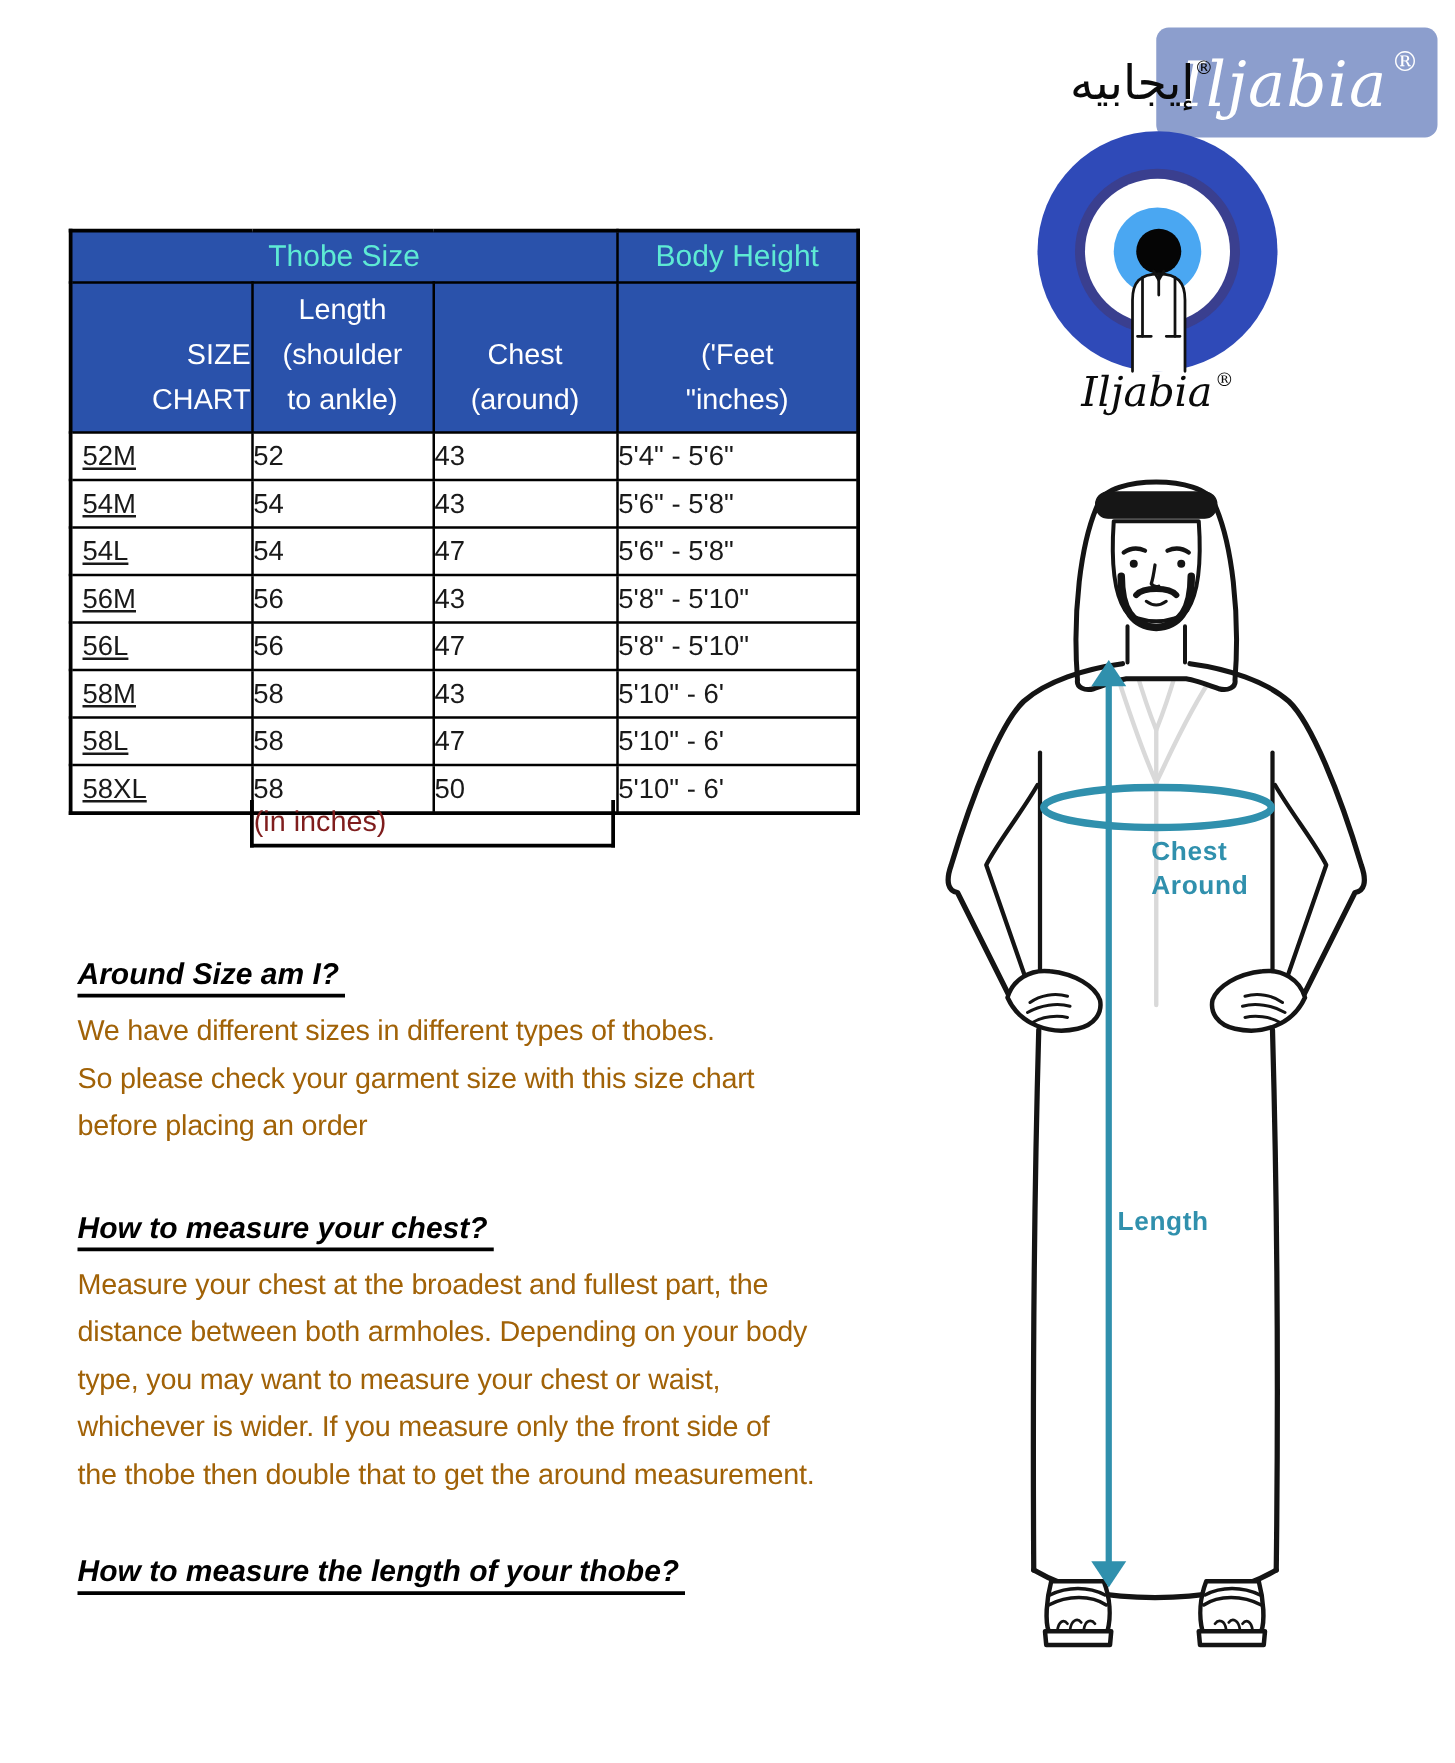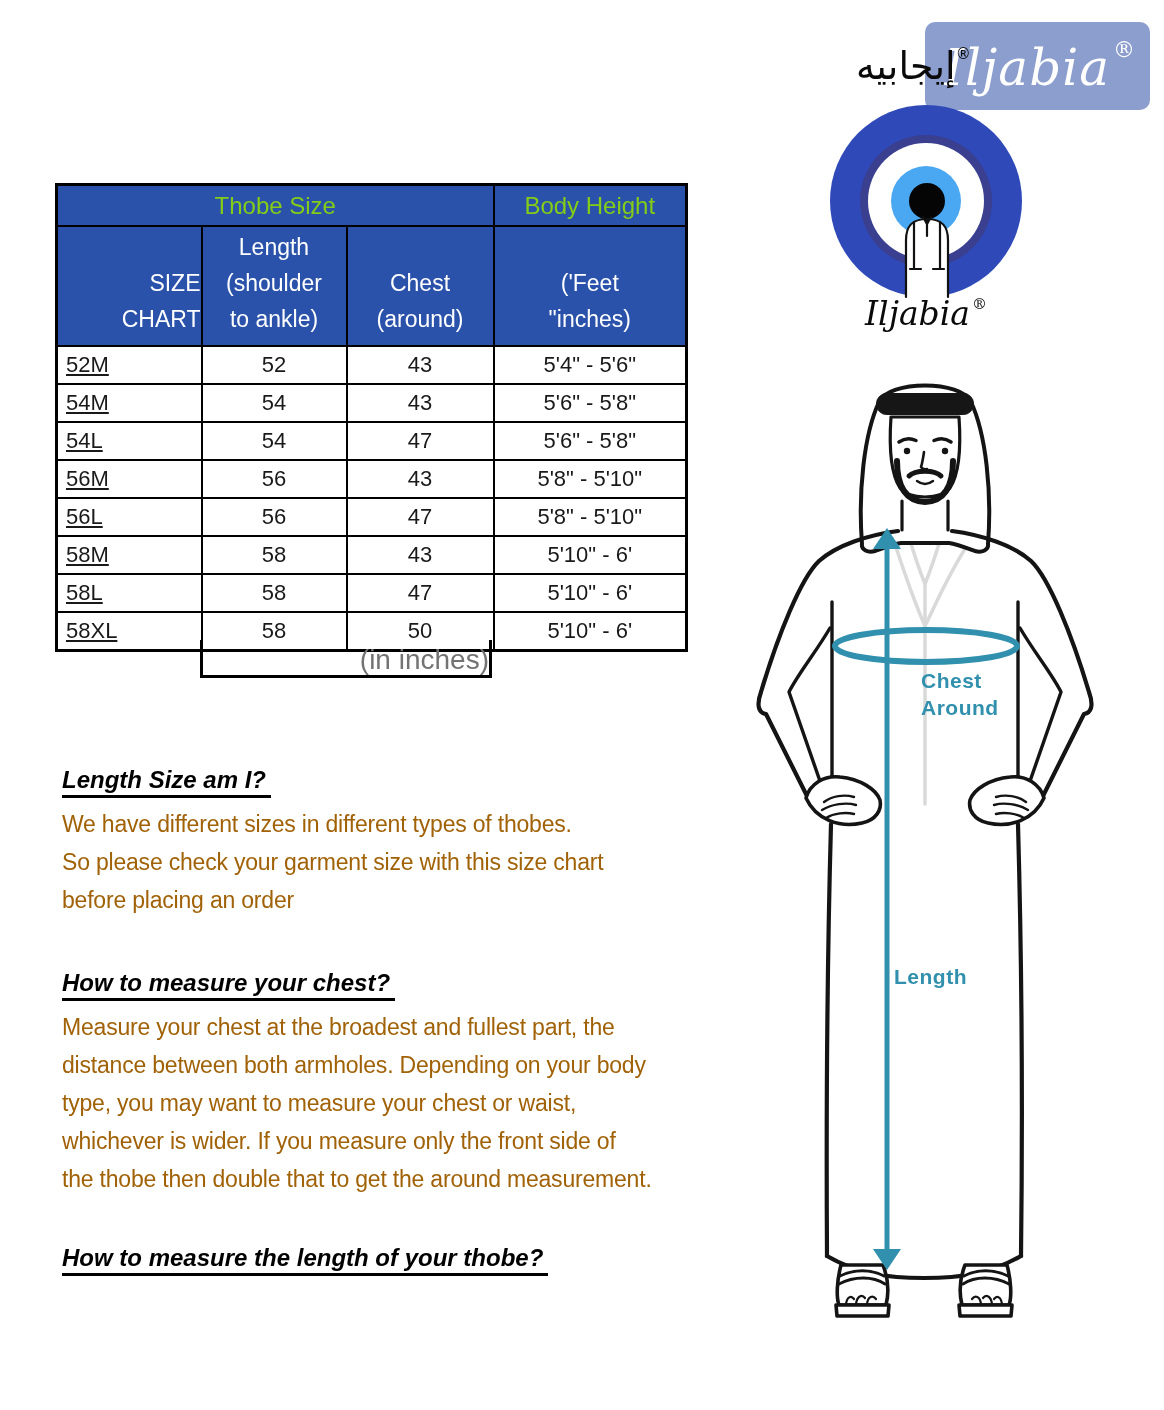--- a/index.html
+++ b/index.html
@@ -18,31 +18,31 @@
   .arabic-reg{font-size:15px;vertical-align:20px;color:#0a0a0a;}
   .eye-svg{position:absolute;left:826px;top:100px;}
   .eye-word{position:absolute;left:826px;top:294px;width:200px;text-align:center;
             color:#0a0a0a;font-size:33px;}
   .eye-reg{font-size:15px;vertical-align:16px;margin-left:2px;font-style:normal;}
 
   
   table.size-table{position:absolute;left:55px;top:183px;width:630px;
         border-collapse:collapse;table-layout:fixed;border:3px solid #000;}
   .size-table th,.size-table td{border:2px solid #000;padding:0;}
-  .size-table .hr1 th{height:39px;background:#2a52ab;color:#84cc16;font-weight:400;
+  .size-table .hr1 th{height:39px;background:#2a52ab;color:#5eead4;font-weight:400;
         font-size:24px;text-align:center;vertical-align:middle;}
   .size-table .hr2 th{height:111px;background:#2a52ab;color:#fff;font-weight:400;
         font-size:23px;vertical-align:bottom;padding-bottom:7px;white-space:pre-line;
         text-align:center;line-height:1.56;}
   .size-table .hr2 th.left{text-align:right;padding-left:8px;}
-  .size-table .dr td{height:36px;text-align:center;font-size:22px;color:#191919;}
+  .size-table .dr td{height:36px;font-size:22px;color:#191919;}
   .size-table .dr td.left{text-align:left;padding-left:8px;text-decoration:underline;}
   .in-inches{position:absolute;left:200px;top:640px;width:292px;height:38px;
         border:3px solid #000;border-top:none;box-sizing:border-box;
-        text-align:right;font-size:28px;color:#737373;padding-top:4px;}
+        text-align:left;font-size:23px;color:#7f1d1d;padding-top:4px;}
 
   
   .sec{position:absolute;left:62px;width:700px;}
   .sec h2{margin:0;font-size:24px;font-style:italic;font-weight:bold;color:#000;}
   .sec h2 .hu{border-bottom:3px solid #000;padding-bottom:2px;padding-right:5px;}
   .sec p{margin:11px 0 0 0;font-size:23px;line-height:38px;white-space:pre-line;
          color:#a16207;letter-spacing:-0.2px;}
   .s1{top:766px}.s2{top:969px}.s3{top:1244px}
 
   
@@ -214,21 +214,21 @@
       <path fill="#3090ad" d="M159,156 L145,177 L173,177 Z"></path>
       <path fill="#3090ad" d="M159,898 L145,877 L173,877 Z"></path>
       <ellipse cx="198" cy="274" rx="91" ry="16" fill="none" stroke="#3090ad" stroke-width="6"></ellipse>
       <text class="teal-label" x="193" y="316">Chest</text>
       <text class="teal-label" x="193" y="343">Around</text>
       <text class="teal-label" x="166" y="612">Length</text>
     </g>
   </svg>
 
   <section class="sec s1">
-    <h2><span class="hu">Length Size am I?</span></h2>
+    <h2><span class="hu">Around Size am I?</span></h2>
     <p>We have different sizes in different types of thobes.
 So please check your garment size with this size chart
 before placing an order</p>
   </section>
 
   <section class="sec s2">
     <h2><span class="hu">How to measure your chest?</span></h2>
     <p>Measure your chest at the broadest and fullest part, the
 distance between both armholes. Depending on your body
 type, you may want to measure your chest or waist,

